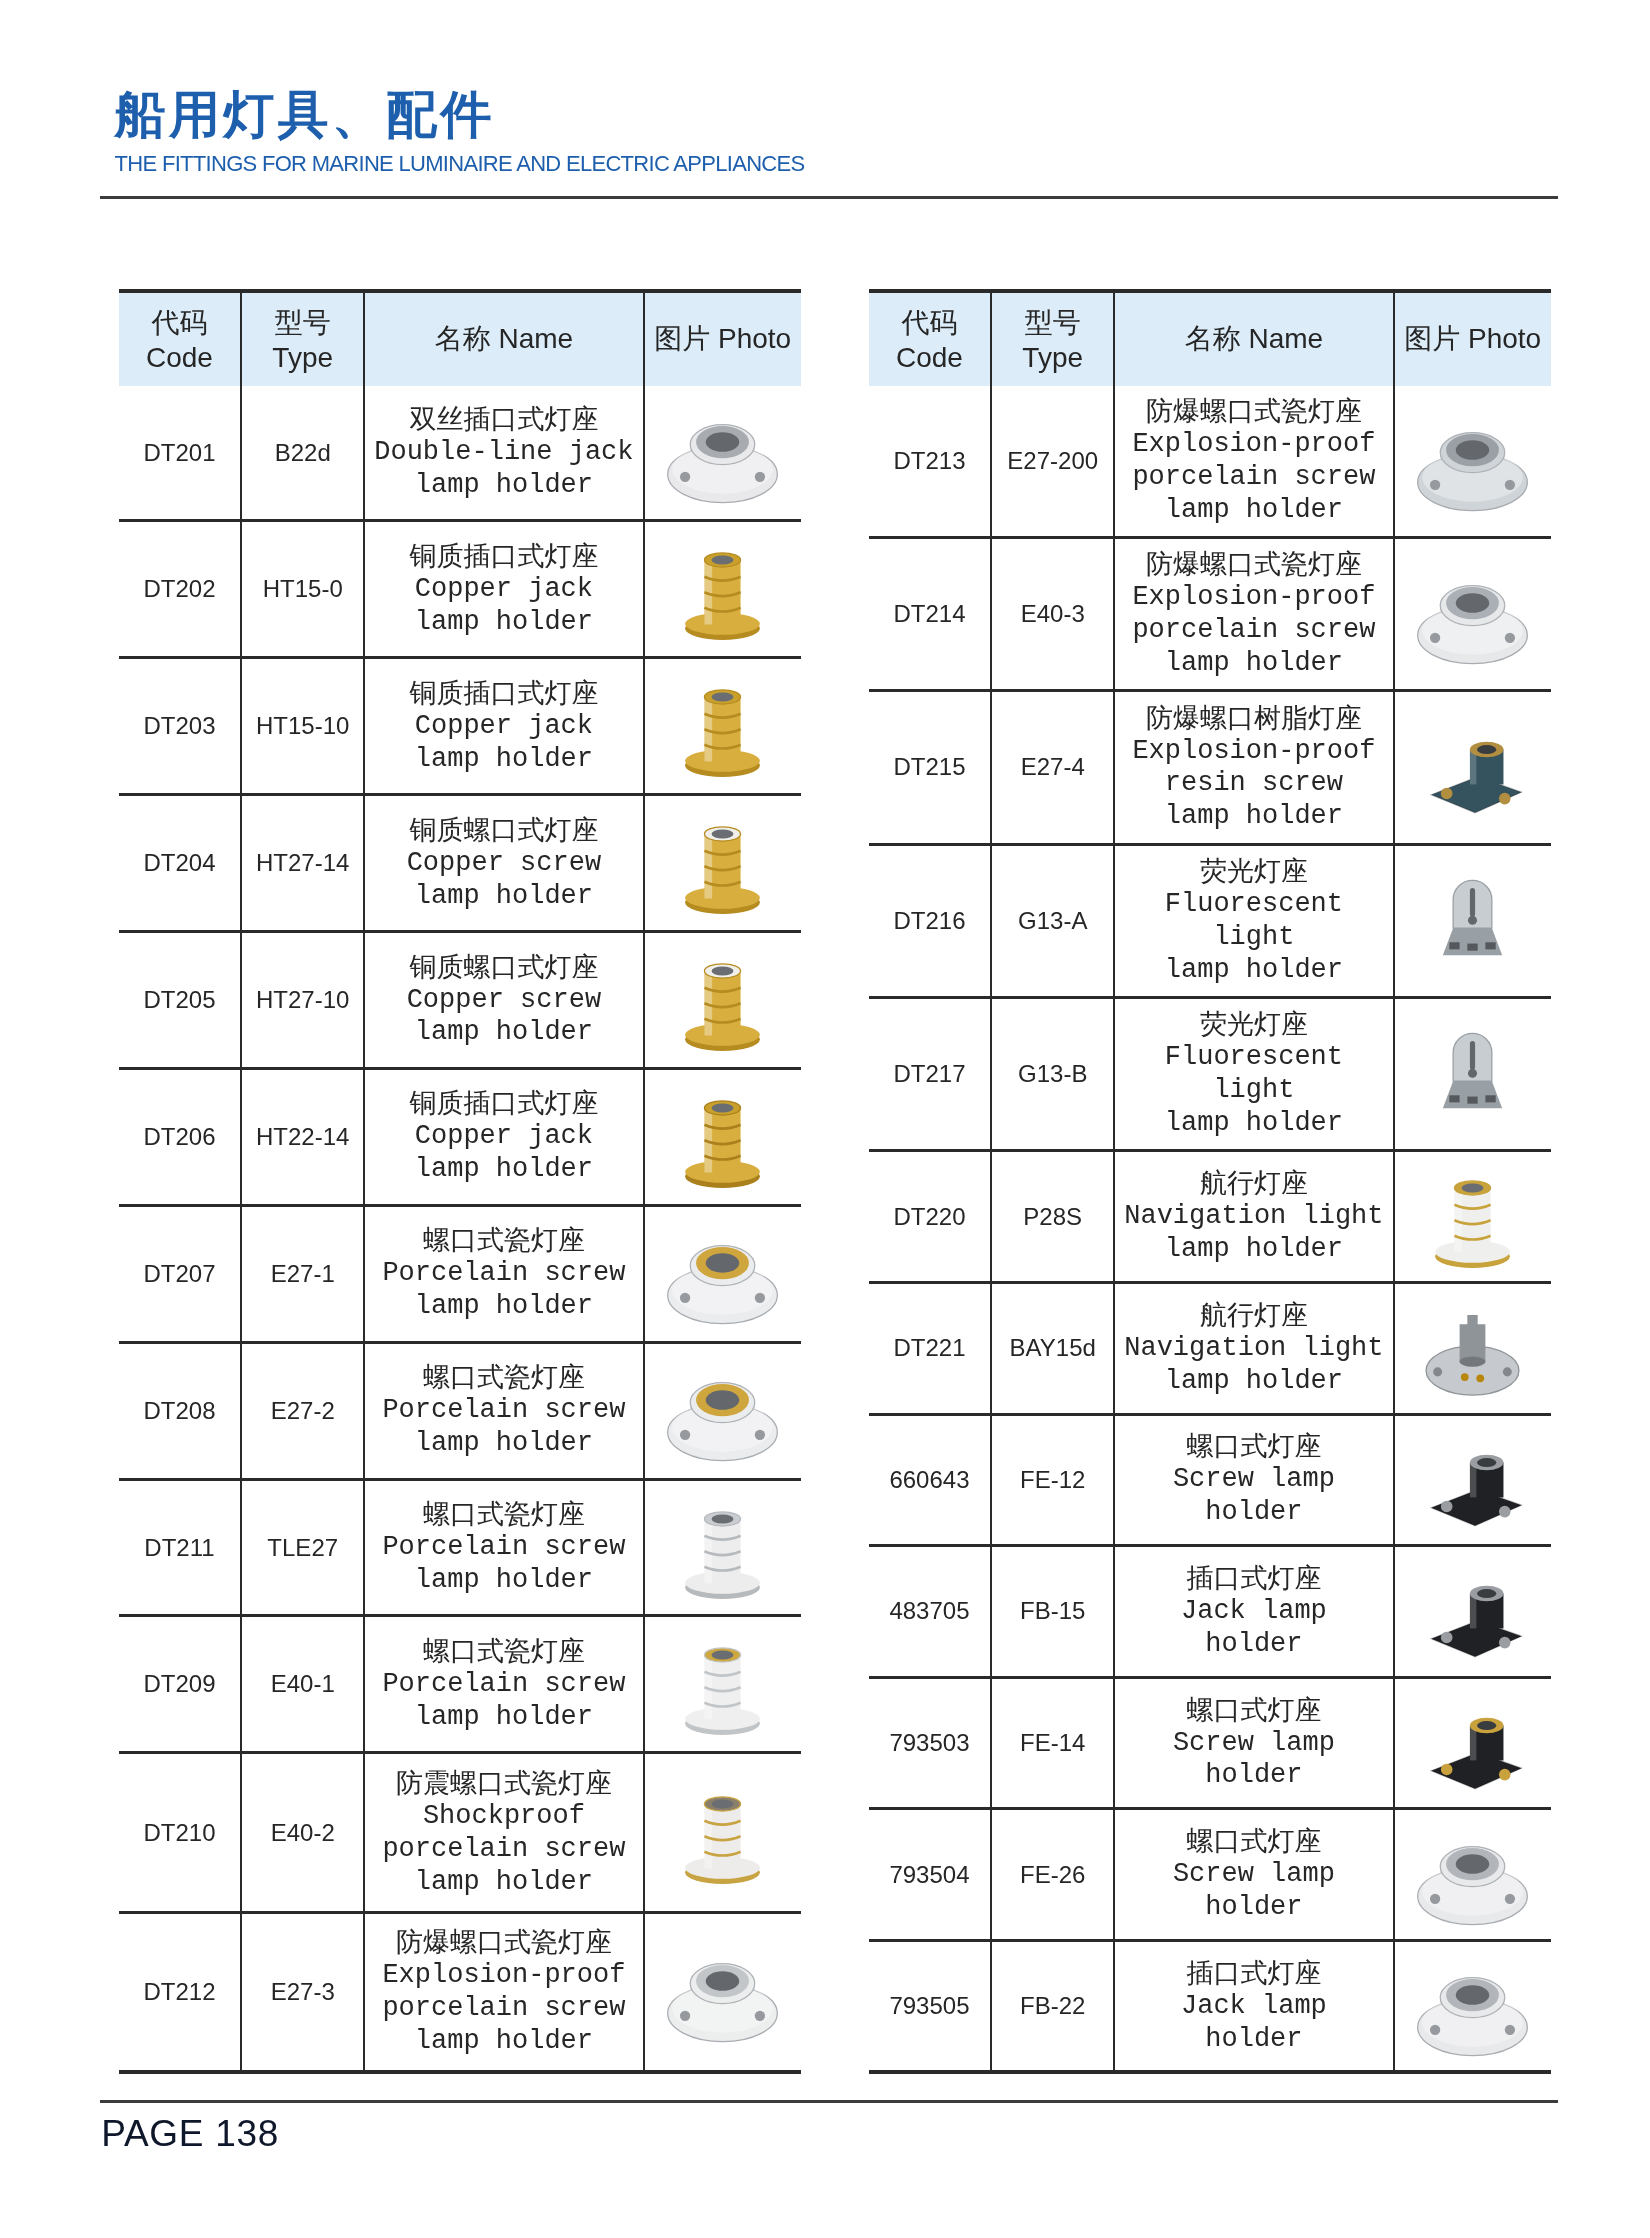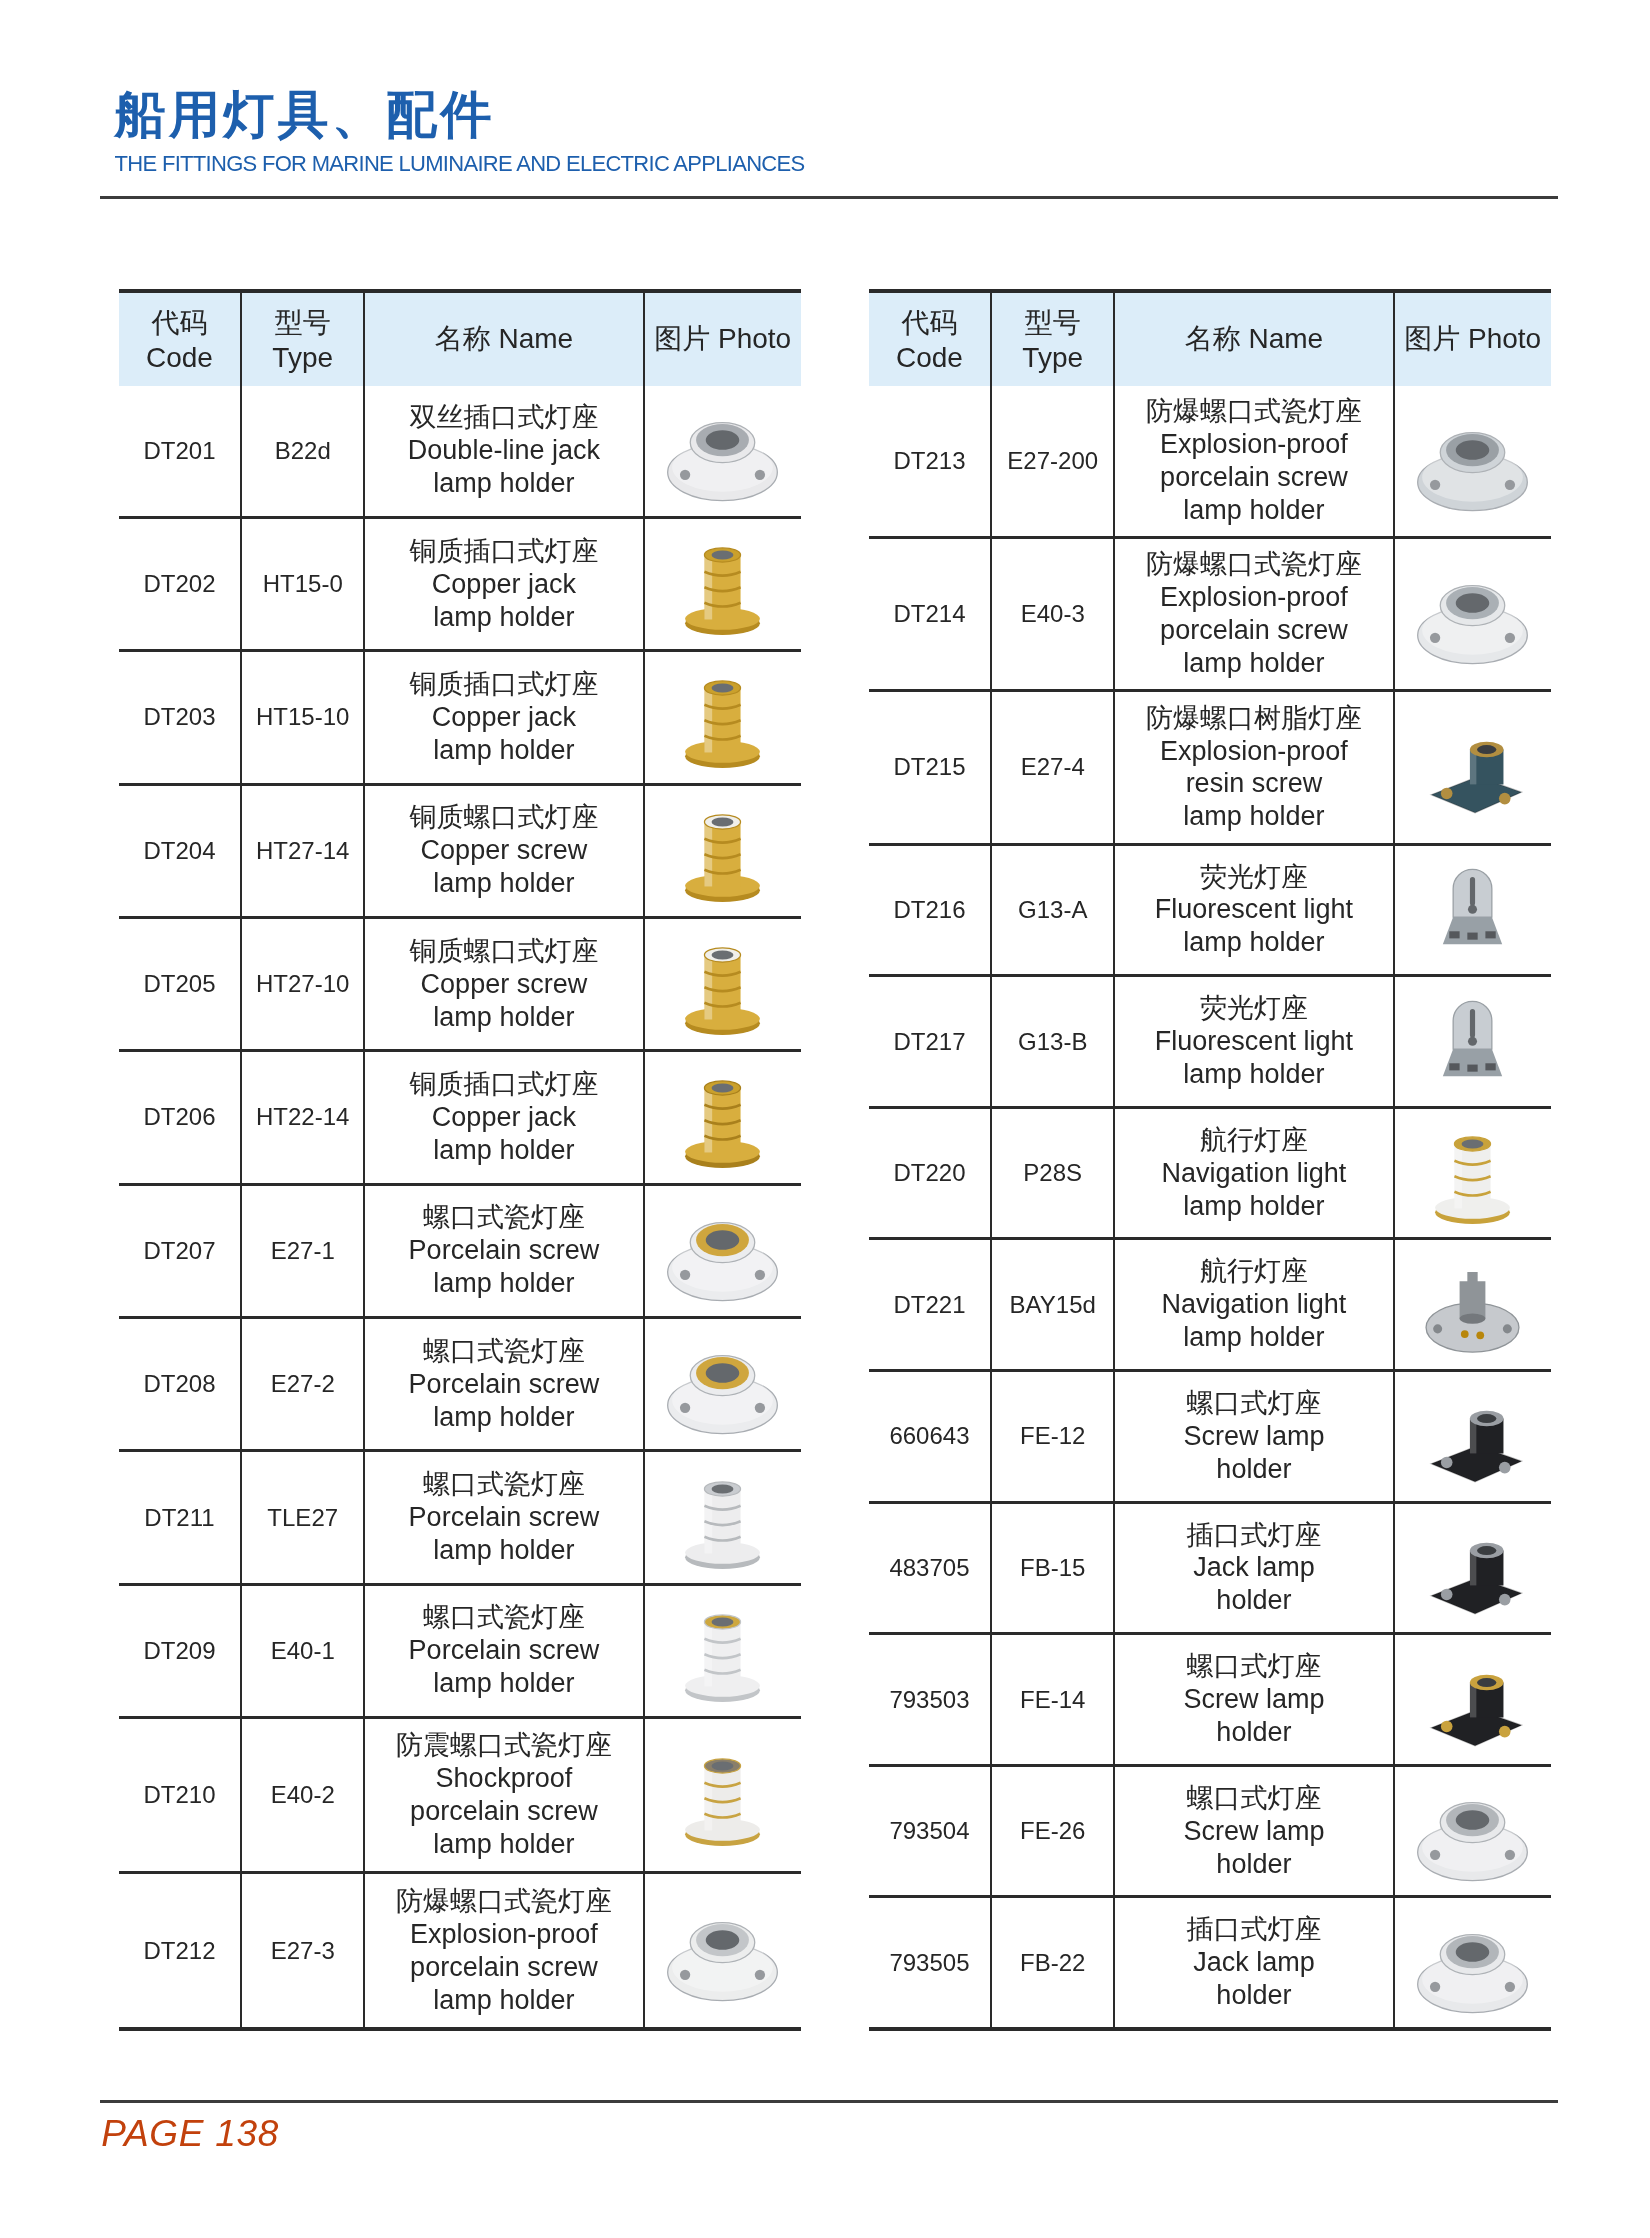--- a/index.html
+++ b/index.html
@@ -34,27 +34,27 @@
   table.catalog thead th{
     background:#dcedf9;height:74px;font-size:28px;font-weight:400;
   }
   table.catalog .c1,table.catalog .c2,table.catalog .c3{
     border-right:2px solid #2a2a2a;
   }
   table.catalog tbody tr{border-bottom:3.3px solid #2a2a2a;}
   table.catalog tbody tr:last-child{border-bottom:none;}
   td.code,td.type{font-size:24px;}
   td.name{font-size:27px;line-height:1.22;margin-left:48px;}
-  .name-en{white-space:pre-line;}
+  .name-en{white-space:pre-line;font-family:Liberation Mono, monospace;}
   td.photo svg{display:block;margin:0 auto;}
 
   
   .footer{position:absolute;left:100px;right:92px;top:2100px;}
   .footer .rule{height:3.3px;}
-  .page-label{margin:9.3px 0 0 1.3px;font-size:37px;color:#c2410c;letter-spacing:0.7px;font-style:italic;}
+  .page-label{margin:9.3px 0 0 1.3px;font-size:37px;color:#0f172a;letter-spacing:0.7px;}
 </style>
 </head>
 <body>
 
 <div class="content">
 
   <div class="title-cn">船用灯具、配件</div>
   <div class="title-en">THE FITTINGS FOR MARINE LUMINAIRE AND ELECTRIC APPLIANCES</div>
   <div class="rule top-rule"></div>
 

